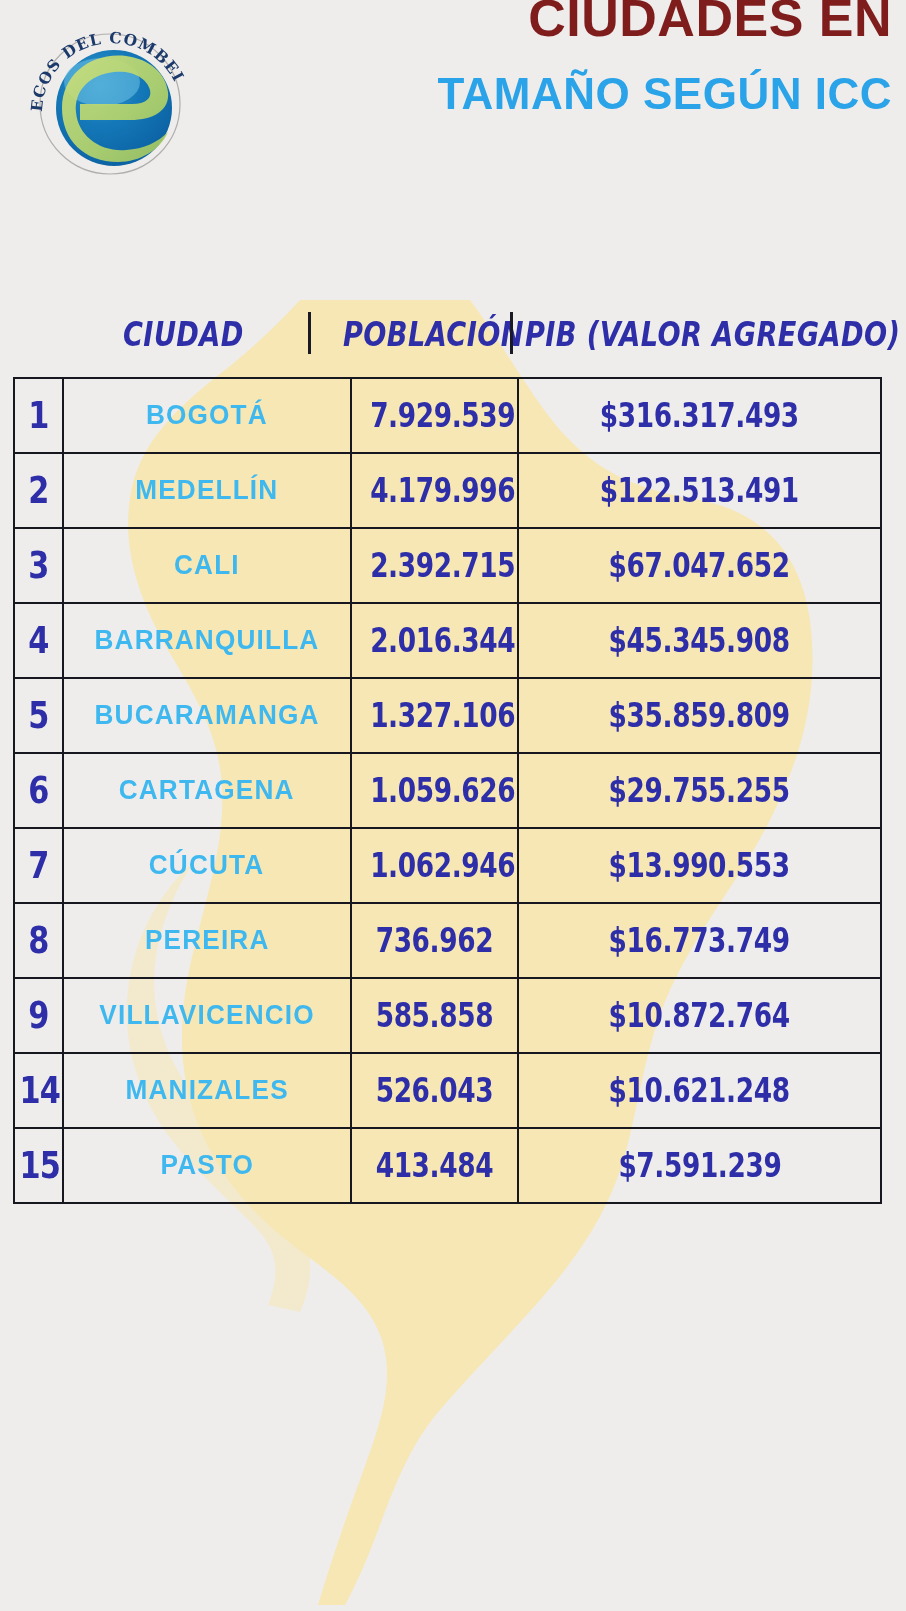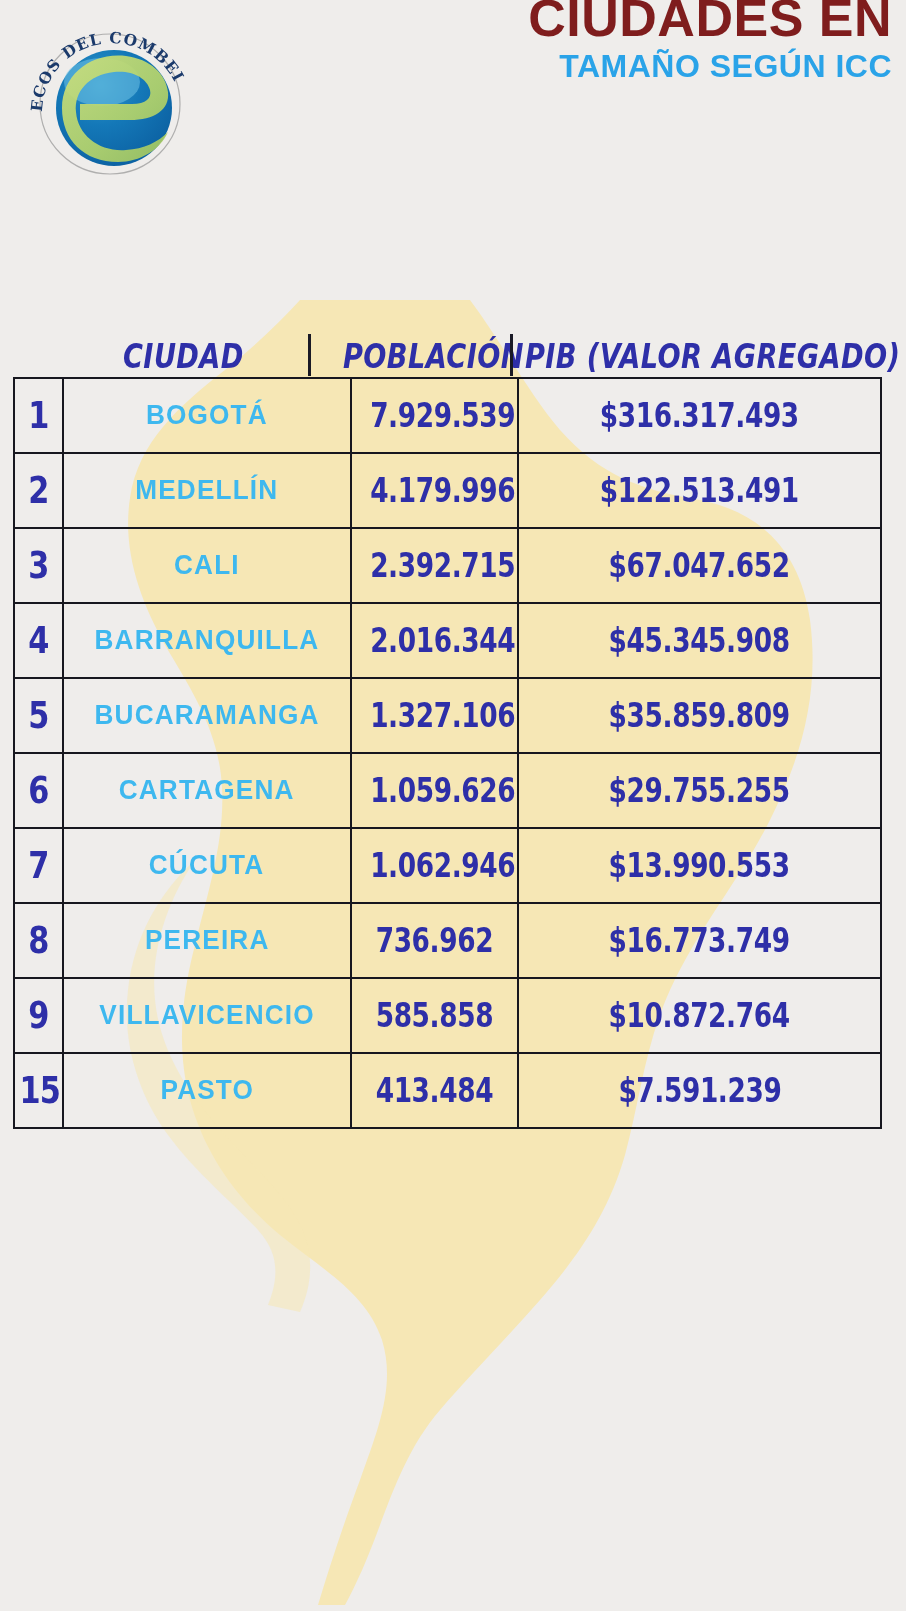--- a/index.html
+++ b/index.html
@@ -83,35 +83,35 @@
     color: #7f1d1d;
     letter-spacing: 0.5px;
     text-align: right;
     padding-right: 8px;
     margin-top: -26px;
     white-space: nowrap;
   }
   #title-line3 {
     display: block;
     font-family: "Liberation Sans", sans-serif;
-    font-size: 32px;
+    font-size: 44px;
     font-weight: bold;
     color: #2aa3e8;
     letter-spacing: 0.5px;
     text-align: right;
     padding-right: 8px;
-    margin-top: 0;
+    margin-top: 21px;
     white-space: nowrap;
   }
 
   
   #col-headers {
     position: absolute;
     left: 13px;
-    top: 332px;
+    top: 310px;
     width: 867px;
     height: 50px;
     z-index: 3;
     text-align: right;
   }
   .ch {
     position: absolute;
     font-family: "DejaVu Sans", sans-serif;
     font-weight: bold;
     font-style: italic;
@@ -314,19 +314,25 @@
         <td><span class="pop">736.962</span></td>
         <td><span class="pib">$16.773.749</span></td>
       </tr>
       <tr>
         <td><span class="rank">9</span></td>
         <td><span class="city">VILLAVICENCIO</span></td>
         <td><span class="pop">585.858</span></td>
         <td><span class="pib">$10.872.764</span></td>
       </tr>
       <tr>
+        <td><span class="rank">14</span></td>
+        <td><span class="city">MANIZALES</span></td>
+        <td><span class="pop">526.043</span></td>
+        <td><span class="pib">$10.621.248</span></td>
+      </tr>
+      <tr>
         <td><span class="rank">15</span></td>
         <td><span class="city">PASTO</span></td>
         <td><span class="pop">413.484</span></td>
         <td><span class="pib">$7.591.239</span></td>
       </tr>
     </tbody>
 </table>
 
 </body></html>

